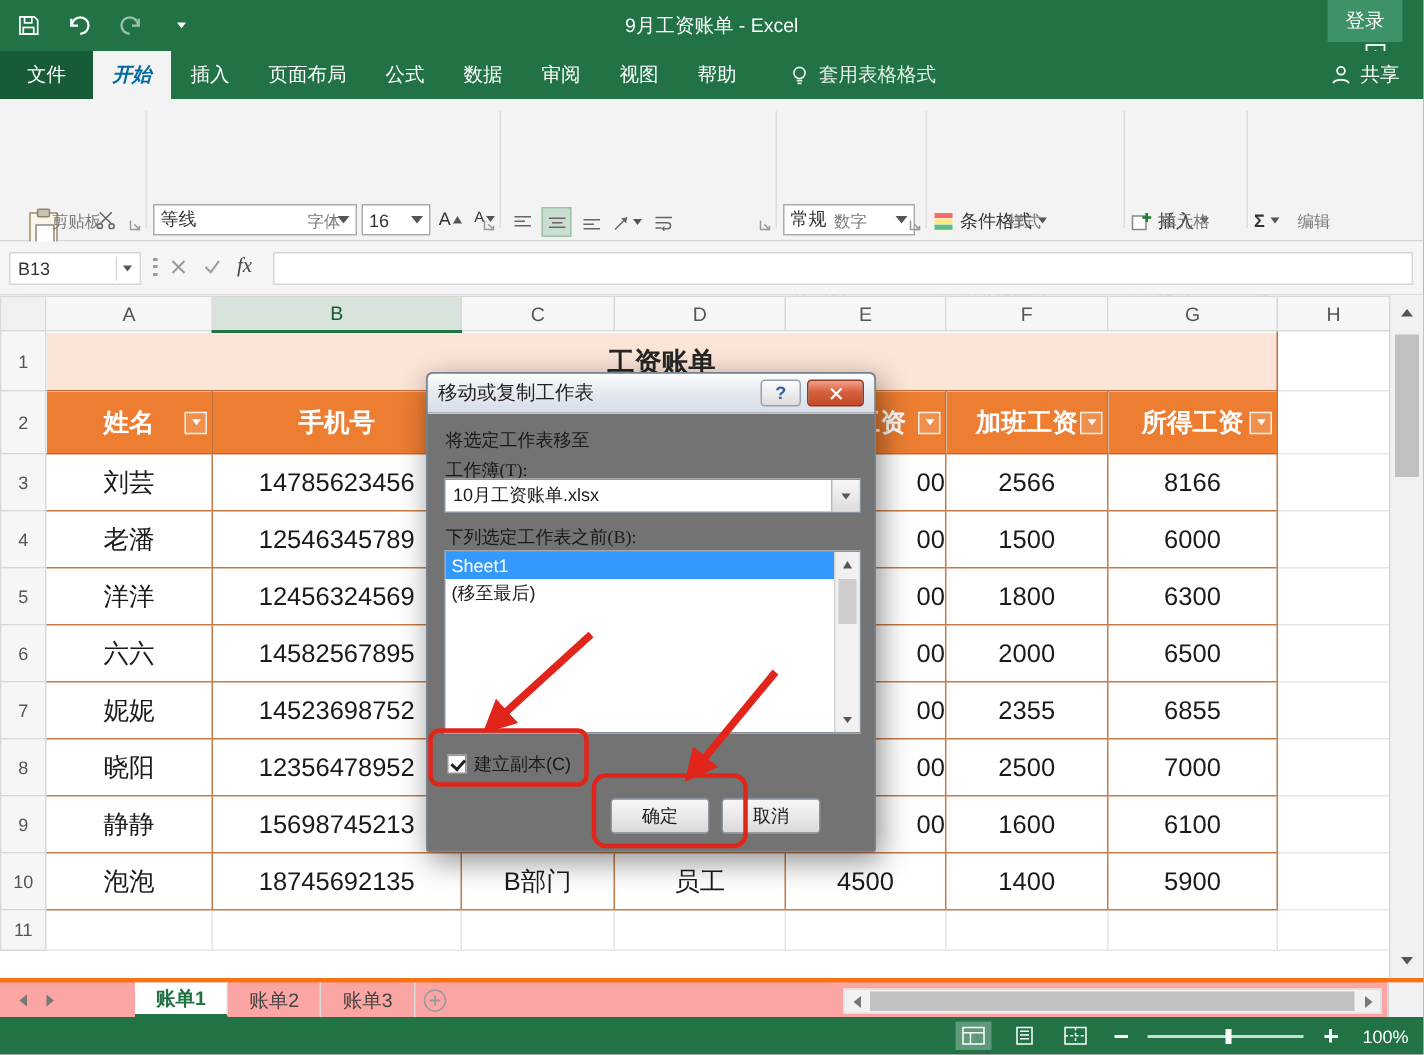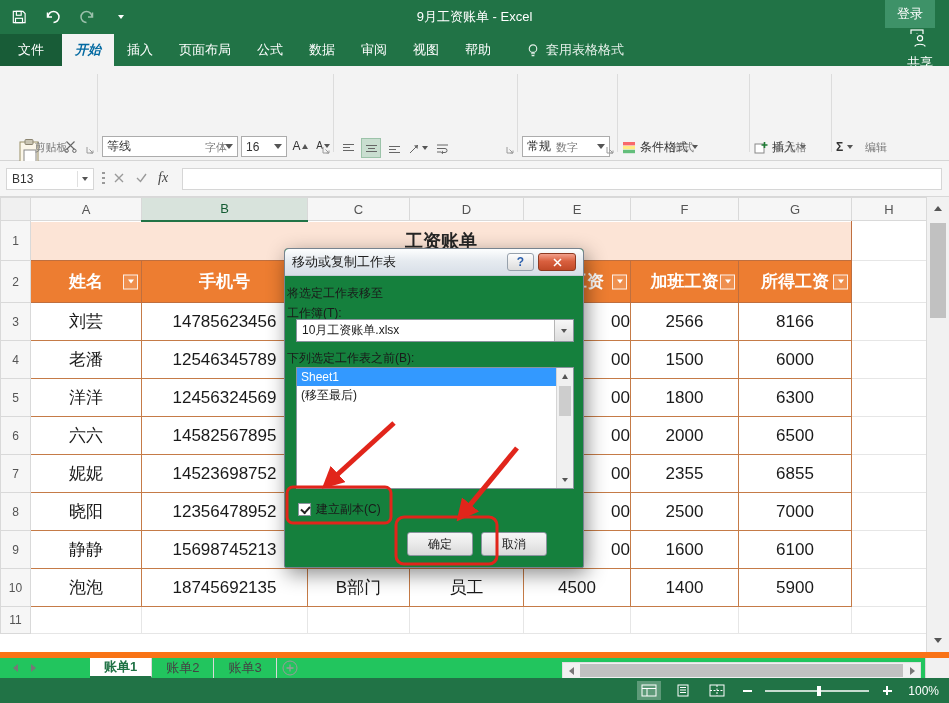--- a/index.html
+++ b/index.html
@@ -24,21 +24,21 @@
 .tri-up{border-top:none;border-bottom:5px solid #555;}
 .tri-left{border-top:4px solid transparent;border-bottom:4px solid transparent;border-right:5px solid #777;border-left:none;}
 .tri-right{border-top:4px solid transparent;border-bottom:4px solid transparent;border-left:5px solid #777;border-right:none;}
 
 
 .tabsbar{position:absolute;left:0;top:34px;width:100%;height:32px;background:#217346;display:flex;align-items:stretch;color:#fff;}
 .file-tab{background:#185C37;padding:0 18px;display:flex;align-items:center;font-size:13px;}
 .rtab{padding:0 13px;display:flex;align-items:center;font-size:13px;}
 .rtab.active{background:#F3F3F3;color:#0369a1;font-weight:bold;font-style:italic;}
 .tellme{display:flex;align-items:center;gap:6px;margin-left:22px;color:#E4EFE8;font-size:13px;}
-.share{margin-left:auto;display:flex;align-items:center;gap:6px;padding-right:16px;font-size:13px;flex-direction:column;}
+.share{margin-left:auto;display:flex;align-items:center;gap:6px;padding-right:16px;font-size:13px;}
 .ticn{display:flex;align-items:center;}
 
 
 .ribbon{position:absolute;left:0;top:66px;width:100%;height:95px;background:#F3F3F3;border-bottom:1px solid #D5D5D5;}
 .grp{position:absolute;top:68px;height:76px;}
 .row{position:absolute;left:2px;display:flex;align-items:flex-start;gap:3px;}
 .gsep{position:absolute;top:8px;height:78px;width:1px;background:#DCDCDC;}
 .grp-label{position:absolute;bottom:5px;font-size:11px;color:#7A7A7A;text-align:center;}
 .launcher{position:absolute;bottom:5px;width:10px;height:10px;display:flex;align-items:center;justify-content:center;}
 .combo{background:#fff;border:1px solid #ACACAC;display:flex;align-items:center;font-size:12px;color:#333;padding:0 4px;height:21px;overflow:hidden;white-space:nowrap;}
@@ -87,21 +87,21 @@
 .r-last td{height:27px;}
 .filter-btn{position:absolute;right:3px;top:50%;transform:translateY(-50%);width:15px;height:15px;background:rgba(255,255,255,.15);border:1px solid rgba(255,255,255,.85);display:flex;align-items:center;justify-content:center;}
 
 
 .vscroll{position:absolute;right:0;top:197px;width:23px;height:455px;background:#F1F1F1;border-left:1px solid #DADADA;}
 .varrow{position:absolute;left:0;width:22px;height:23px;display:flex;align-items:center;justify-content:center;}
 .varrow.bottom{bottom:0;}
 .vthumb{position:absolute;left:3px;top:26px;width:16px;height:95px;background:#C1C1C1;}
 
 
-.sheettabs{position:absolute;left:0;top:652px;width:100%;height:26px;background:#22c55e;border-top:6px solid #f97316;display:flex;align-items:stretch;}
+.sheettabs{position:absolute;left:0;top:652px;width:100%;height:26px;background:#fca5a5;border-top:3px solid #f97316;display:flex;align-items:stretch;}
 .navtri{width:18px;display:flex;align-items:center;justify-content:center;}
 .stab{padding:0 14px;display:flex;align-items:center;font-size:13px;color:#444;border-right:1px solid #D9D9D9;}
 .stab.active{background:#fff;color:#217346;font-weight:bold;border-bottom:2px solid #217346;}
 .addsheet{width:26px;display:flex;align-items:center;justify-content:center;}
 .hscroll{position:absolute;left:562px;top:4px;right:28px;height:17px;background:#F1F1F1;border:1px solid #E0E0E0;display:flex;align-items:center;}
 .harrow{width:16px;height:15px;display:flex;align-items:center;justify-content:center;}
 .hthumb{flex:1;height:13px;background:#C1C1C1;margin:0 1px;}
 .tabcorner{position:absolute;right:0;top:0;width:24px;height:25px;background:#F1F1F1;border-left:1px solid #D5D5D5;}
 
 
@@ -113,25 +113,25 @@
 .minus{width:9px;height:2px;background:#fff;}
 .zplus{position:relative;width:9px;height:9px;}
 .zplus::before{content:"";position:absolute;left:0;top:3.5px;width:9px;height:2px;background:#fff;}
 .zplus::after{content:"";position:absolute;left:3.5px;top:0;width:2px;height:9px;background:#fff;}
 .zslider{position:relative;width:104px;height:16px;}
 .ztrack{position:absolute;left:0;top:7px;width:100%;height:2px;background:rgba(255,255,255,.75);}
 .zthumb{position:absolute;left:50%;top:3px;width:4px;height:10px;background:#fff;}
 .zpct{font-size:12px;min-width:34px;text-align:right;}
 
 
-.dialog{position:absolute;left:284px;top:248px;width:300px;height:320px;background:#15803d;border:1px solid #77838F;border-radius:4px 4px 2px 2px;box-shadow:3px 6px 20px rgba(0,0,0,.45);z-index:30;font-size:12px;}
+.dialog{position:absolute;left:284px;top:248px;width:300px;height:320px;background:#737373;border:1px solid #77838F;border-radius:4px 4px 2px 2px;box-shadow:3px 6px 20px rgba(0,0,0,.45);z-index:30;font-size:12px;}
 .dlg-title{height:27px;background:linear-gradient(#FDFEFE,#E6EBF0 45%,#D7DEE7);border-bottom:1px solid #C3CBD4;display:flex;align-items:center;padding:0 7px;font-size:13px;color:#222;border-radius:4px 4px 0 0;}
 .dlg-help{margin-left:auto;width:27px;height:18px;background:linear-gradient(#FDFDFD,#DCDCDC);border:1px solid #97A1AC;border-radius:3px;color:#2B5FAC;font-weight:bold;font-size:12px;display:flex;align-items:center;justify-content:center;}
 .dlg-close{width:38px;height:18px;margin-left:4px;background:linear-gradient(#F2A08C,#D9603F 45%,#C14A28);border:1px solid #8E3A22;border-radius:3px;display:flex;align-items:center;justify-content:center;}
-.dlg-label{position:absolute;left:2px;color:#1a1a1a;}
+.dlg-label{position:absolute;left:12px;color:#1a1a1a;font-family:Liberation Serif, serif;}
 .dlg-combo{position:absolute;left:11px;top:70px;width:278px;height:23px;border:1px solid #8A939E;background:#fff;display:flex;align-items:center;padding-left:5px;color:#1a1a1a;}
 .dlg-combo-btn{width:19px;height:100%;margin-left:auto;background:linear-gradient(#F7F7F7,#DDD);border-left:1px solid #B5B5B5;display:flex;align-items:center;justify-content:center;}
 .dlg-list{position:absolute;left:11px;top:118px;width:278px;height:122px;background:#fff;border:1px solid #8A939E;}
 .dlg-item{height:18px;line-height:18px;padding-left:4px;margin-right:17px;color:#1a1a1a;}
 .dlg-item.sel{background:#3399FF;color:#fff;}
 .dlg-vscroll{position:absolute;right:0;top:0;width:17px;height:100%;background:#F0F0F0;border-left:1px solid #D5D5D5;}
 .sbtn{position:absolute;left:0;width:16px;height:16px;display:flex;align-items:center;justify-content:center;}
 .sbtn.bottom{bottom:0;}
 .sthumb{position:absolute;left:2px;top:18px;width:12px;height:30px;background:#CDCDCD;}
 .dlg-check-row{position:absolute;left:13px;top:252px;display:flex;align-items:center;gap:5px;color:#1a1a1a;}

